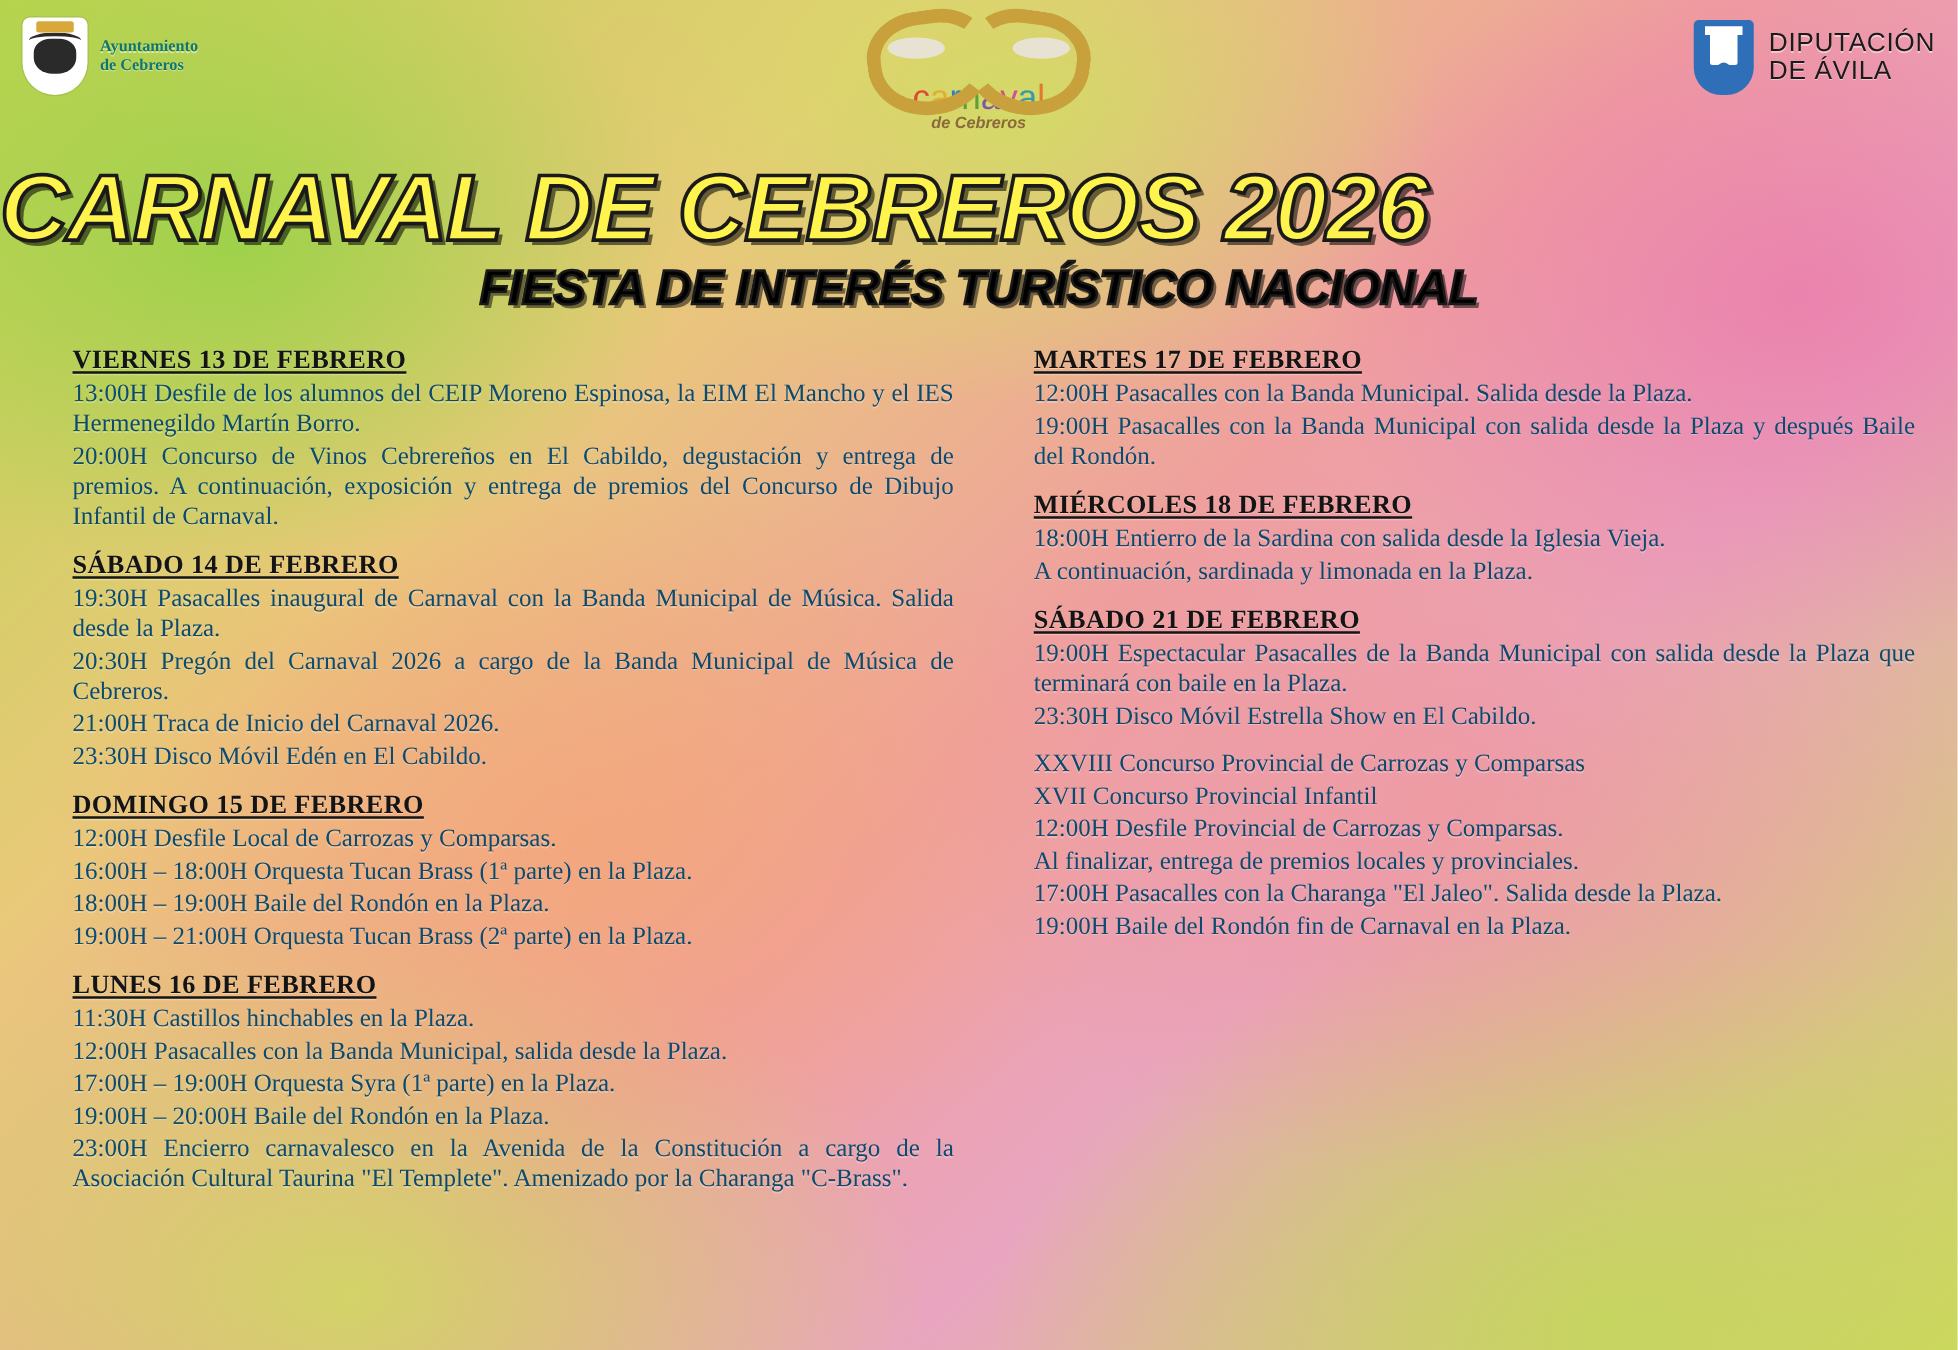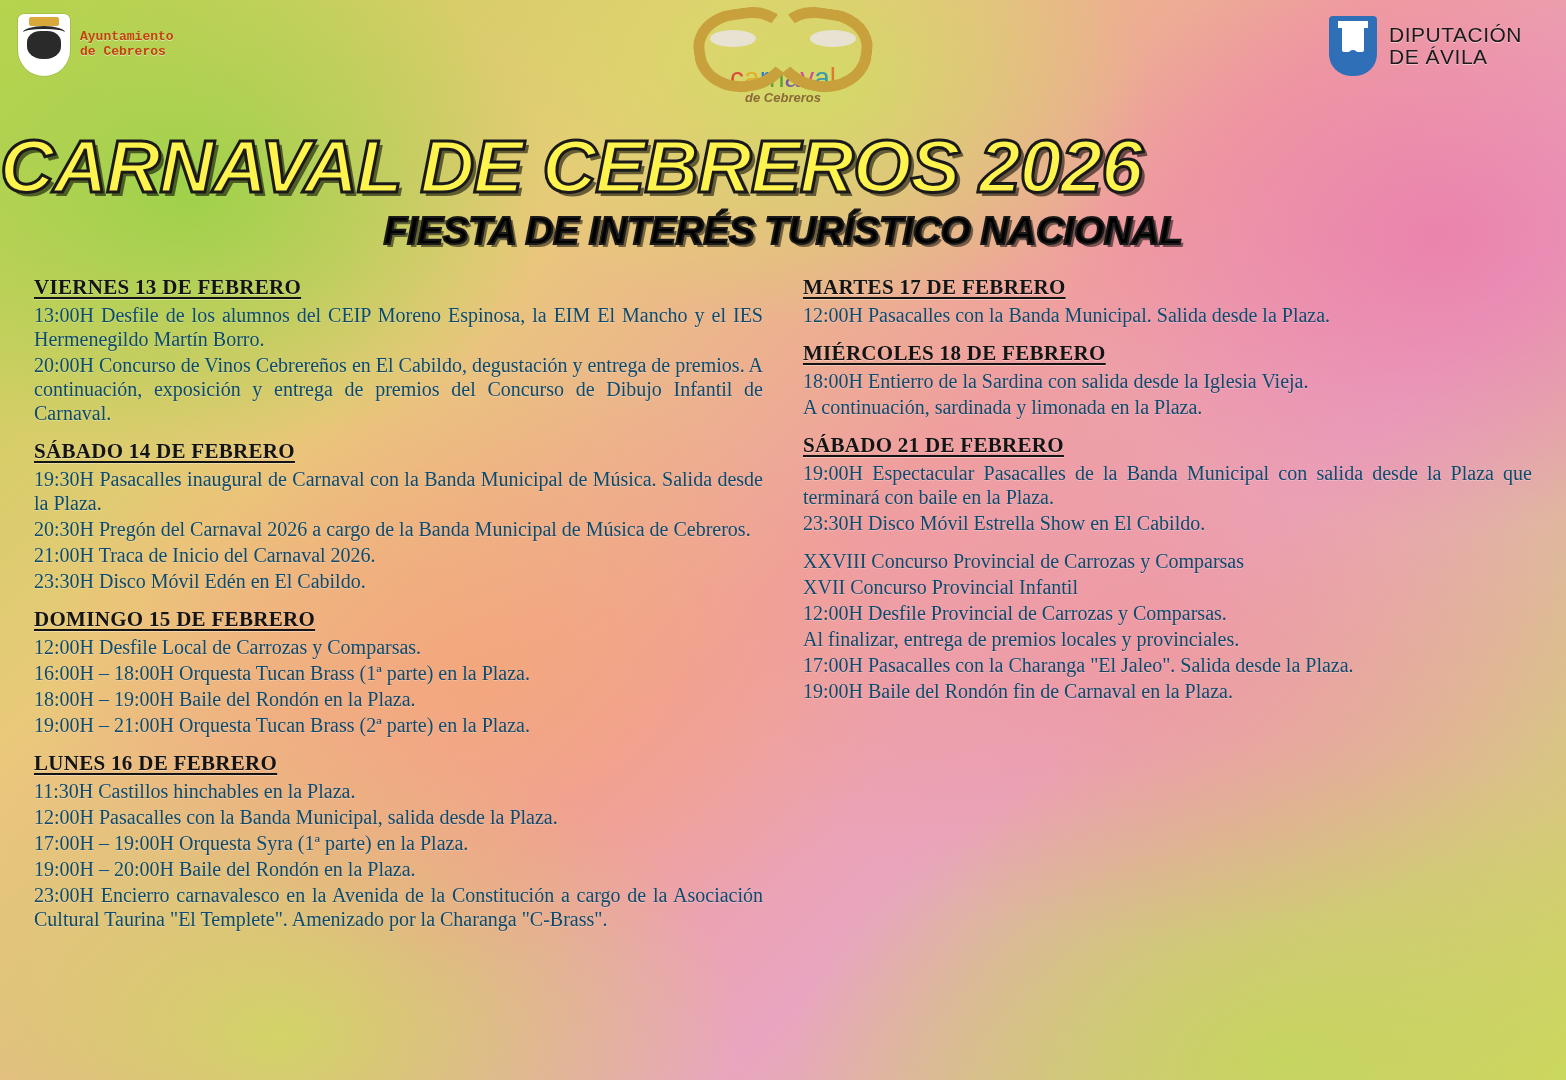--- a/index.html
+++ b/index.html
@@ -70,23 +70,23 @@
     position: absolute;
     left: -4px;
     top: -5px;
     width: 42px;
     height: 10px;
     border-top: 3px solid #2a2a2a;
     border-radius: 50% 50% 0 0;
   }
   .crest-left-text {
     line-height: 1.12;
-    font-family: Liberation Mono, monospace;
-    font-weight: bold;
-    color: #c2410c;
+    font-family: Liberation Serif, serif;
+    font-weight: bold;
+    color: #0f766e;
     font-size: 13px;
     text-shadow: 0 1px 0 rgba(255,255,255,0.5);
   }
 
   .carnaval-logo {
     position: absolute;
     left: 50%;
     top: 2px;
     transform: translateX(-50%);
     width: 210px;
@@ -140,21 +140,21 @@
     font-family: "Liberation Sans", sans-serif;
     font-style: italic;
     font-weight: bold;
     font-size: 13px;
     color: #8a6a3a;
     margin-top: -2px;
   }
 
   .crest-right {
     position: absolute;
-    right: 44px;
+    right: 18px;
     top: 16px;
     display: flex;
     align-items: center;
     gap: 12px;
   }
   .dip-shield {
     width: 48px;
     height: 60px;
     background: #2e6fb7;
     border-radius: 4px 4px 22px 22px;
@@ -230,20 +230,21 @@
     display: flex;
     gap: 40px;
     padding: 22px 34px 0 34px;
     box-sizing: border-box;
   }
   .col {
     width: 50%;
   }
   .day-block {
     margin-bottom: 14px;
+    margin-left: 24px;
   }
   .day-head {
     font-family: "Liberation Serif", serif;
     font-weight: bold;
     font-size: 21px;
     color: #141414;
     letter-spacing: 0.3px;
     text-decoration: underline;
     text-underline-offset: 3px;
     margin-bottom: 3px;
@@ -333,20 +334,21 @@
         <div class="ev left">12:00H Pasacalles con la Banda Municipal, salida desde la Plaza.</div>
         <div class="ev left">17:00H – 19:00H Orquesta Syra (1ª parte) en la Plaza.</div>
         <div class="ev left">19:00H – 20:00H Baile del Rondón en la Plaza.</div>
         <div class="ev">23:00H Encierro carnavalesco en la Avenida de la Constitución a cargo de la Asociación Cultural Taurina "El Templete". Amenizado por la Charanga "C-Brass".</div>
       </div>
     </div>
   <div class="col" id="right-col">
       <div class="day-block">
         <div class="day-head">MARTES 17 DE FEBRERO</div>
         <div class="ev left">12:00H Pasacalles con la Banda Municipal. Salida desde la Plaza.</div>
+        <div class="ev">19:00H Pasacalles con la Banda Municipal con salida desde la Plaza y después Baile del Rondón.</div>
       </div>
       <div class="day-block">
         <div class="day-head">MIÉRCOLES 18 DE FEBRERO</div>
         <div class="ev left">18:00H Entierro de la Sardina con salida desde la Iglesia Vieja.</div>
         <div class="ev left">A continuación, sardinada y limonada en la Plaza.</div>
       </div>
       <div class="day-block">
         <div class="day-head">SÁBADO 21 DE FEBRERO</div>
         <div class="ev">19:00H Espectacular Pasacalles de la Banda Municipal con salida desde la Plaza que terminará con baile en la Plaza.</div>
         <div class="ev left">23:30H Disco Móvil Estrella Show en El Cabildo.</div>

